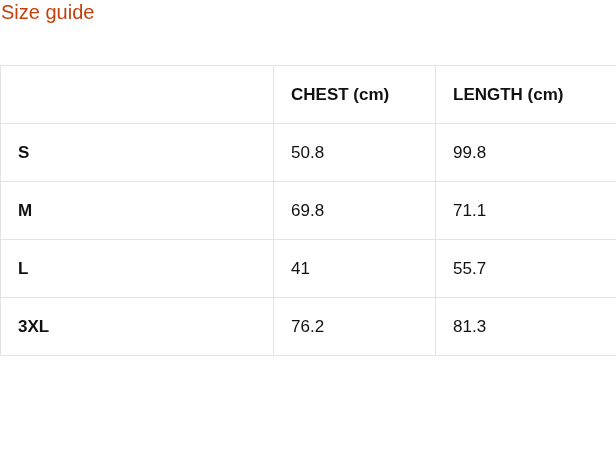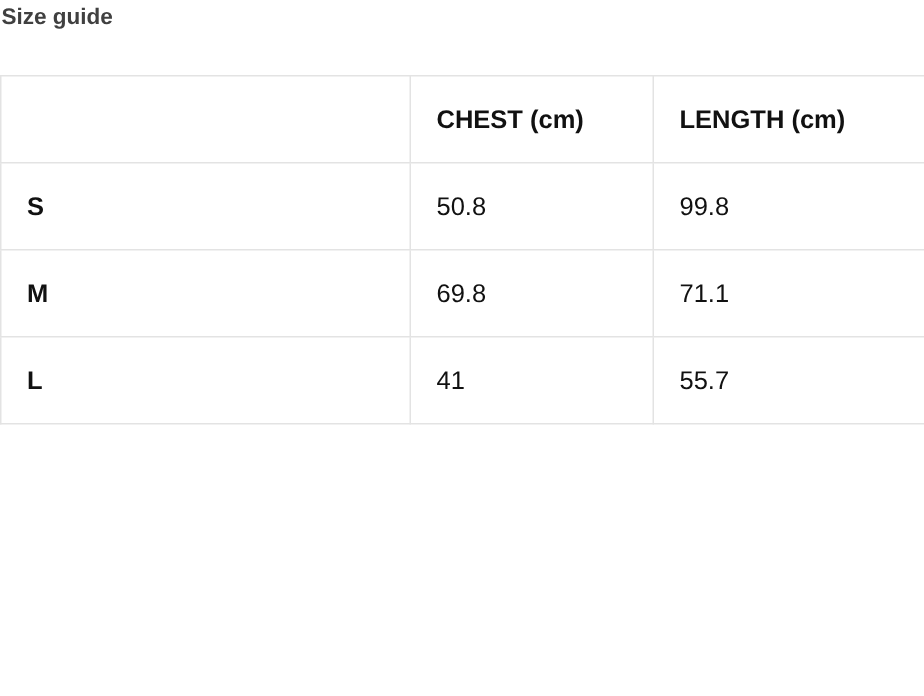--- a/index.html
+++ b/index.html
@@ -10,27 +10,27 @@
   body {
     width: 616px;
     height: 464px;
     font-family: "Liberation Sans", sans-serif;
     color: #111111;
     overflow: hidden;
   }
   .page-title {
     margin: 0;
     padding: 1px 0 0 1px;
-    font-size: 15px;
+    font-size: 20px;
     line-height: 22px;
-    font-weight: 700;
-    color: #404040;
+    font-weight: 400;
+    color: #c2410c;
   }
   table.size-guide {
-    margin-top: 27px;
+    margin-top: 42px;
     width: 616px;
     border-collapse: collapse;
     table-layout: fixed;
   }
   table.size-guide th,
   table.size-guide td {
     border: 1px solid #e3e3e3;
     padding: 0 0 0 17px;
     text-align: left;
     vertical-align: middle;
@@ -82,14 +82,19 @@
     <tr>
       <td class="size-cell">M</td>
       <td class="value-cell">69.8</td>
       <td class="value-cell">71.1</td>
     </tr>
     <tr>
       <td class="size-cell">L</td>
       <td class="value-cell">41</td>
       <td class="value-cell">55.7</td>
     </tr>
+    <tr>
+      <td class="size-cell">3XL</td>
+      <td class="value-cell">76.2</td>
+      <td class="value-cell">81.3</td>
+    </tr>
   </tbody>
 </table>
 
 </body></html>

